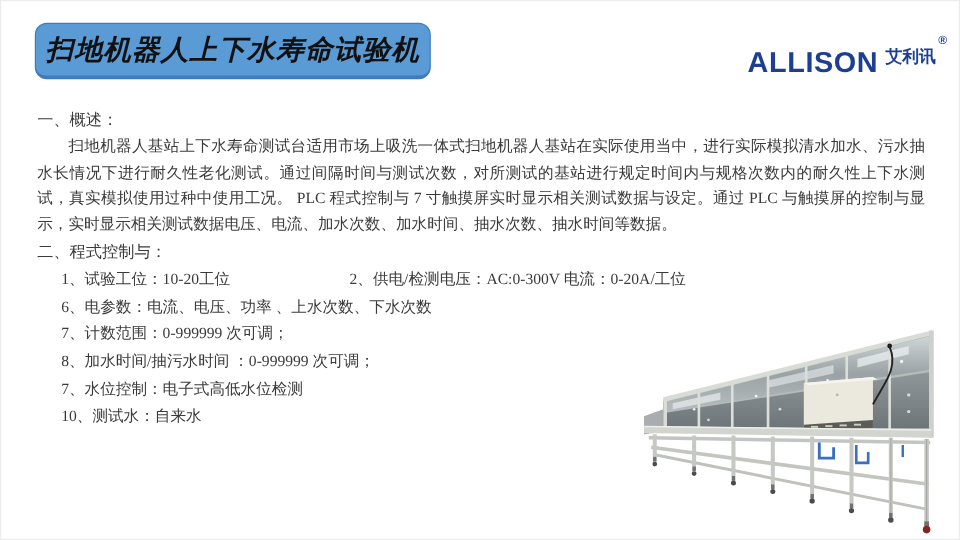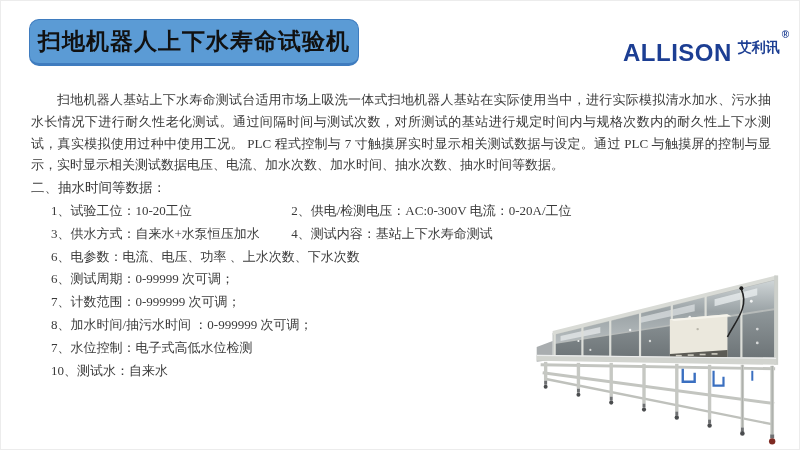--- a/index.html
+++ b/index.html
@@ -26,21 +26,21 @@
   .title-box{
     position:absolute;left:28px;top:18px;width:330px;height:47px;
     background:var(--title-bg);
     border:1px solid var(--title-edge);
     border-bottom-width:3px;
     border-radius:10px;
     display:flex;align-items:center;justify-content:center;
   }
   .title-box .title-text{
     font-size:23px;font-weight:bold;color:#111;
-    letter-spacing:1px;white-space:nowrap;
+    letter-spacing:1px;white-space:nowrap;font-style:italic;
   }
   .logo{
     position:absolute;left:598px;top:38px;width:190px;height:40px;
     display:flex;justify-content:flex-start;
     color:var(--logo-color);
     font-family:"Liberation Sans","DejaVu Sans",sans-serif;
     white-space:nowrap;
     margin-left:24px;
   }
   .logo .latin{font-size:24px;font-weight:800;letter-spacing:.5px;}
@@ -75,38 +75,32 @@
     <span class="title-text">扫地机器人上下水寿命试验机</span>
   </div>
 
   <div class="logo">
     <span class="latin">ALLISON</span>
     <span class="cjk">艾利讯</span>
     <span class="reg">®</span>
   </div>
 
   <div class="content">
+    <div class="sec-heading">一、概述：</div>
     <div class="overview-para">扫地机器人基站上下水寿命测试台适用市场上吸洗一体式扫地机器人基站在实际使用当中，进行实际模拟清水加水、污水抽水长情况下进行耐久性老化测试。通过间隔时间与测试次数，对所测试的基站进行规定时间内与规格次数内的耐久性上下水测试，真实模拟使用过种中使用工况。 PLC 程式控制与 7 寸触摸屏实时显示相关测试数据与设定。通过 PLC 与触摸屏的控制与显示，实时显示相关测试数据电压、电流、加水次数、加水时间、抽水次数、抽水时间等数据。</div>
 
     <div class="specs">
-      <div class="spec-row sec-heading">二、抽水时间等数据：</div>
+      <div class="spec-row sec-heading">二、程式控制与：</div>
 
       <div class="spec-row">
         <span class="spec-left">1、试验工位：10-20工位</span>
         <span class="spec-right">2、供电/检测电压：AC:0-300V 电流：0-20A/工位</span>
       </div>
       <div class="spec-row">
-        <span class="spec-left">3、供水方式：自来水+水泵恒压加水</span>
-        <span class="spec-right">4、测试内容：基站上下水寿命测试</span>
-      </div>
-      <div class="spec-row">
         <span class="spec-left" style="width:auto">6、电参数：电流、电压、功率 、上水次数、下水次数</span>
-      </div>
-      <div class="spec-row">
-        <span class="spec-left" style="width:auto">6、测试周期：0-99999 次可调；</span>
       </div>
       <div class="spec-row">
         <span class="spec-left" style="width:auto">7、计数范围：0-999999 次可调；</span>
       </div>
       <div class="spec-row">
         <span class="spec-left" style="width:auto">8、加水时间/抽污水时间 ：0-999999 次可调；</span>
       </div>
       <div class="spec-row">
         <span class="spec-left" style="width:auto">7、水位控制：电子式高低水位检测</span>
       </div>

